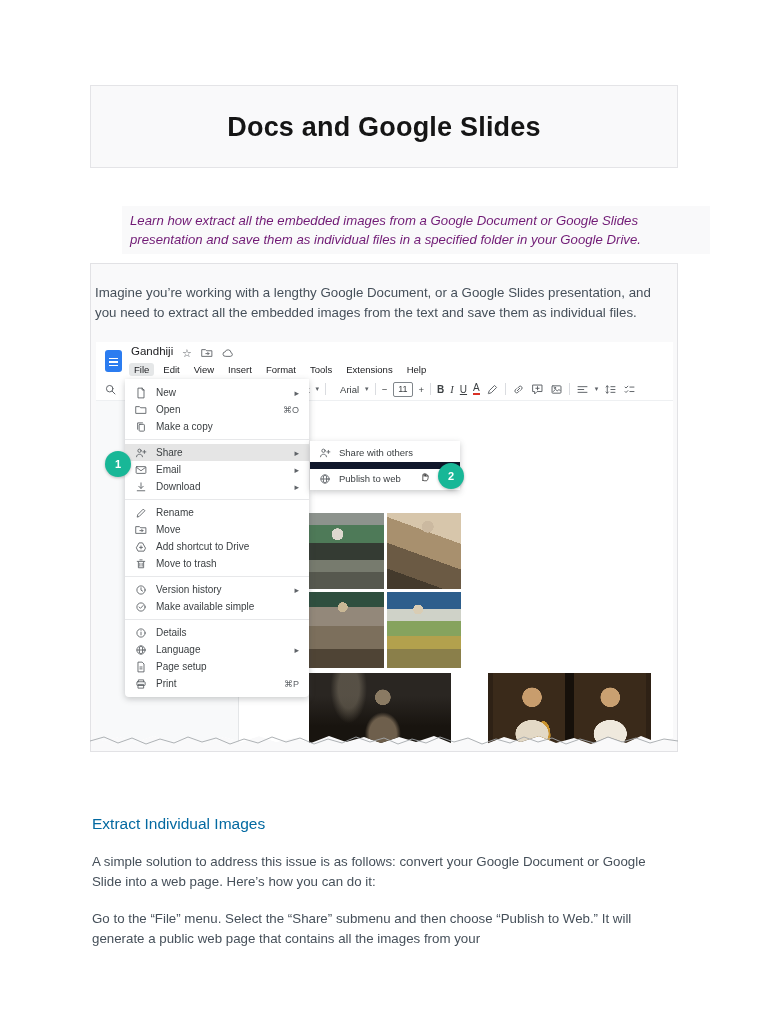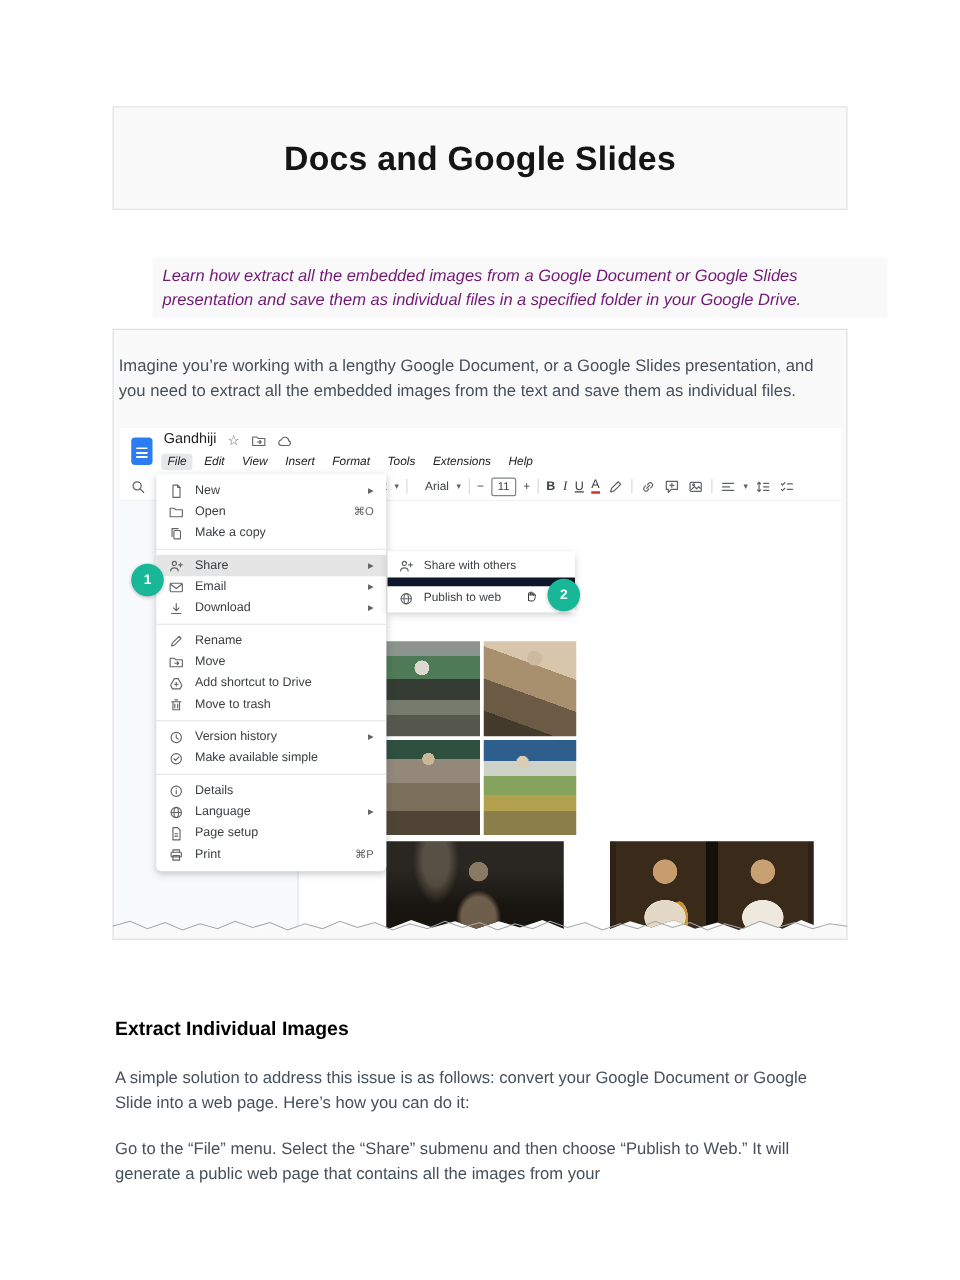--- a/index.html
+++ b/index.html
@@ -10,42 +10,42 @@
   .title-box{position:absolute;left:90px;top:85px;width:588px;height:83px;background:#f9f9fa;
              border:1px solid #e4e4e7;box-sizing:border-box;display:flex;flex-direction:column;
              align-items:center;justify-content:center;}
   .title-box div{font-size:27px;font-weight:700;color:#151515;line-height:38px;letter-spacing:.2px;}
   .intro-box{position:absolute;left:90px;top:206px;width:588px;background:#f9f9fa;box-sizing:border-box;
              padding:5px 8px;font-style:italic;font-size:13.2px;line-height:19px;color:#701a75;margin-left:32px;}
   .main-box{position:absolute;left:90px;top:263px;width:588px;height:489px;background:#f9f9fa;
             border:1px solid #e2e2e5;box-sizing:border-box;}
   .para{font-size:13.3px;line-height:19.5px;color:#46505a;}
   .para1{position:absolute;left:4px;top:6px;width:572px;}
-  .section-heading{position:absolute;left:92px;top:802px;font-size:15.5px;font-weight:700;color:#000000;}
+  .section-heading{position:absolute;left:92px;top:802px;font-size:15.5px;font-weight:400;color:#0369a1;}
   .para2{position:absolute;left:92px;top:839px;width:580px;}
   .para3{position:absolute;left:92px;top:896px;width:580px;}
 
   
   .shot{position:absolute;left:5px;top:78px;width:577px;height:404px;background:#fff;
         clip-path:polygon(0 0,577px 0,577px 396px,560px 400px,545px 394px,530px 401px,512px 395px,
         495px 402px,478px 396px,460px 401px,443px 394px,425px 400px,408px 395px,390px 402px,
         373px 396px,355px 401px,338px 394px,320px 400px,303px 395px,285px 401px,268px 395px,
         250px 400px,233px 394px,215px 401px,198px 396px,180px 400px,163px 394px,145px 400px,
         128px 395px,110px 401px,93px 396px,75px 400px,58px 394px,40px 400px,23px 395px,8px 399px,0 396px);}
   .tear{position:absolute;left:-1px;top:468px;width:588px;height:16px;z-index:9;pointer-events:none;}
 
   .docs-logo{position:absolute;left:9px;top:8px;width:17px;height:22px;background:#2b7cf0;border-radius:3px;}
   .docs-logo i{position:absolute;left:4px;top:8px;width:9px;height:9px;
      background:repeating-linear-gradient(180deg,#fff 0 1.5px,transparent 1.5px 3.4px);}
   .doc-title{position:absolute;left:35px;top:3px;font-size:11.5px;font-weight:500;color:#202124;}
   .hdr-icons{position:absolute;left:86px;top:5px;display:flex;gap:9px;align-items:center;color:#5f6368;}
   .hdr-icons .mi{width:12px;height:12px;}
   .star-glyph{font-size:11px;line-height:12px;color:#5f6368;}
   .menubar{position:absolute;left:33px;top:21px;display:flex;gap:4px;align-items:center;}
-  .menubar span{font-size:9.5px;color:#202124;padding:1px 5px;border-radius:3px;font-style:italic;}
+  .menubar span{font-size:9.5px;color:#202124;padding:1px 5px;border-radius:3px;}
   .menubar span.active{background:#e5e7e8;}
   .toolbar{position:absolute;left:0;top:36px;width:100%;height:23px;display:flex;align-items:center;
            gap:6px;padding:0 8px;box-sizing:border-box;border-bottom:1px solid #eef0f2;
            font-size:9.5px;color:#3c4043;}
   .toolbar .mi{width:13px;height:13px;flex:none;}
   .tsep{width:1px;height:12px;background:#dadce0;flex:none;}
   .caret{font-size:7px;color:#5f6368;}
   .sizebox{border:1px solid #80868b;border-radius:2px;padding:0 4px;font-size:9px;height:13px;
            line-height:13px;}
   .tb-b{font-weight:700;font-size:10px;}

